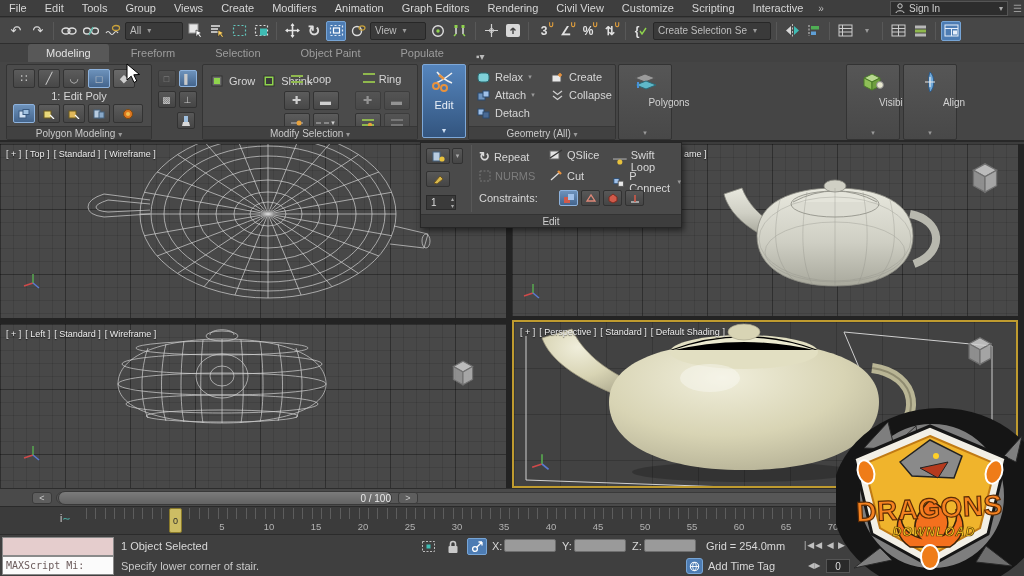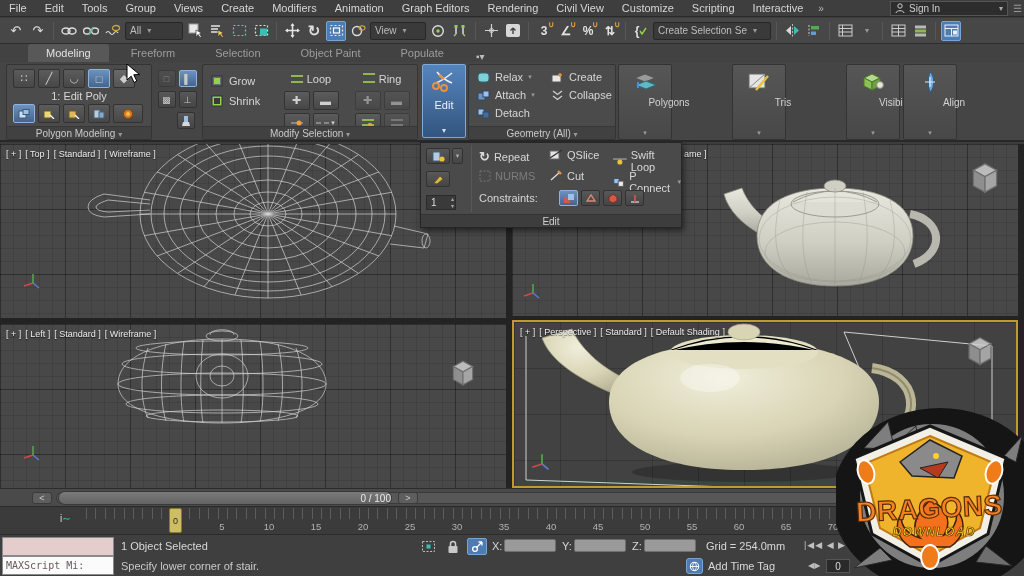--- a/index.html
+++ b/index.html
@@ -387,21 +387,21 @@
       <span class="mini">
           <svg width="10" height="12" viewBox="0 0 10 12">
             <rect x="3" y="1" width="4" height="6" fill="#9fc0e0"></rect>
             <path d="M2,7 h6 l1,4 h-8 Z" fill="#d8d8d8"></path>
           </svg>
         </span>
     </div>
   </div>
 
   <div class="panel" style="left:202px;width:216px;">
-    <div style="position:absolute;left:8px;top:10px;display:flex;flex-direction:column;gap:8px;">
+    <div style="position:absolute;left:8px;top:10px;display:flex;flex-direction:row;gap:8px;">
       <span style="display:flex;align-items:center;gap:5px;">
           <svg width="13" height="12" viewBox="0 0 13 12">
             <rect x="1" y="1" width="10" height="10" fill="#6a6a6a" stroke="#333"></rect>
             <rect x="3" y="3" width="6" height="6" fill="#8fd44d"></rect>
           </svg>
           <span class="rlbl">Grow</span>
         </span>
       <span style="display:flex;align-items:center;gap:5px;">
           <svg width="13" height="12" viewBox="0 0 13 12">
             <rect x="1" y="1" width="10" height="10" fill="#8fd44d" stroke="#333"></rect>
@@ -500,29 +500,20 @@
     <div class="pcap"><span>Geometry (All)</span> <span class="dd">▾</span></div>
   </div>
 
   <div class="rpanel" style="left:618px">
     <span class="pic"><svg width="26" height="24" viewBox="0 0 26 24">
           <path d="M3,8 L13,4 L23,8 L13,12 Z" fill="#9a9a9a" stroke="#555"></path>
           <path d="M4,15 L14,11 L24,15 L14,19 Z" fill="#5fb8c8" stroke="#2a6a78"></path>
           <path d="M6,12 v6" stroke="#4a90d8" stroke-width="2"></path>
         </svg></span>
     <span class="plbl">Polygons</span>
-    <span class="pdd">▾</span>
-  </div>
-  <div class="rpanel" style="left:732px">
-    <span class="pic"><svg width="26" height="24" viewBox="0 0 26 24">
-          <rect x="3" y="4" width="16" height="14" fill="#e4e4e4" stroke="#666"></rect>
-          <line x1="3" y1="18" x2="19" y2="4" stroke="#888"></line>
-          <line x1="10" y1="20" x2="22" y2="6" stroke="#e8c23d" stroke-width="2.4"></line>
-        </svg></span>
-    <span class="plbl">Tris</span>
     <span class="pdd">▾</span>
   </div>
   <div class="rpanel" style="left:846px">
     <span class="pic"><svg width="26" height="24" viewBox="0 0 26 24">
           <path d="M4,8 L12,4 L20,8 L12,12 Z" fill="#b8d890" stroke="#4a7a28"></path>
           <path d="M4,8 v8 l8,4 v-8 Z" fill="#8fbf58" stroke="#4a7a28"></path>
           <path d="M20,8 v8 l-8,4 v-8 Z" fill="#6f9f40" stroke="#4a7a28"></path>
           <circle cx="20" cy="15" r="3.4" fill="#e8e8d0" stroke="#888"></circle>
         </svg></span>
     <span class="plbl">Visibility</span>

